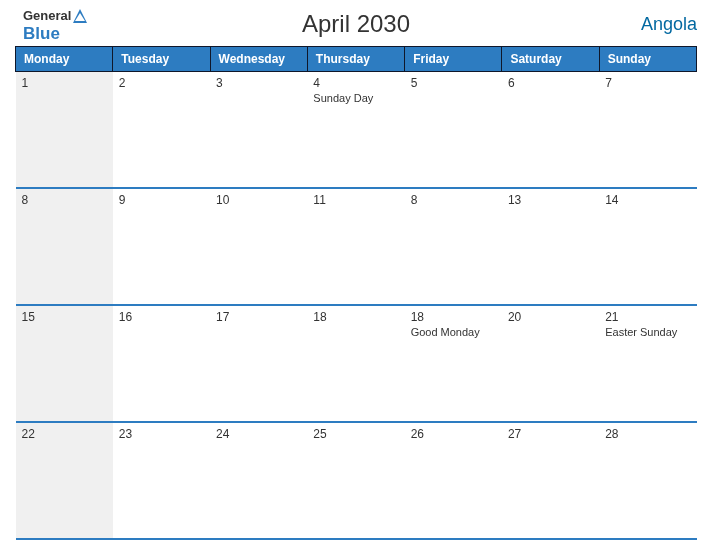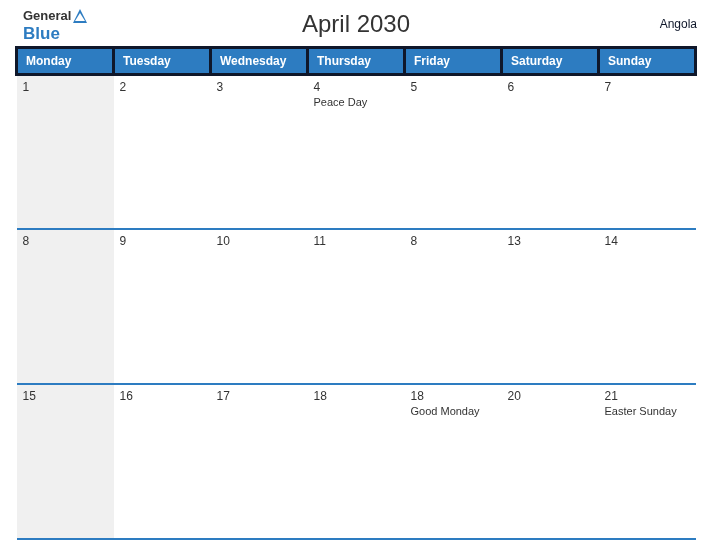--- a/index.html
+++ b/index.html
@@ -57,38 +57,38 @@
 
     .title {
       font-size: 24px;
       color: #333;
       font-weight: normal;
     }
 
     .country {
       position: absolute;
       right: 0;
-      font-size: 12px;
-      color: #0f172a;
+      font-size: 18px;
+      color: #0369a1;
     }
 
     .calendar {
       width: 100%;
       border-collapse: collapse;
       flex: 1;
     }
 
     .calendar thead tr th {
       background-color: #2d7cc1;
       color: #fff;
       font-size: 12px;
       font-weight: bold;
       padding: 5px 8px;
       text-align: left;
-      border: 3px solid #0f172a;
+      border: 1px solid #0f172a;
     }
 
     .calendar tbody tr {
       border-bottom: 2px solid #2d7cc1;
     }
 
     .calendar tbody tr td {
       vertical-align: top;
       padding: 4px 6px;
       font-size: 12px;
@@ -153,21 +153,21 @@
           <span class="day-num">1</span>
         </td>
         <td>
           <span class="day-num">2</span>
         </td>
         <td>
           <span class="day-num">3</span>
         </td>
         <td>
           <span class="day-num">4</span>
-          <span class="holiday">Peace Day</span>
+          <span class="holiday">Sunday Day</span>
         </td>
         <td>
           <span class="day-num">5</span>
         </td>
         <td>
           <span class="day-num">6</span>
         </td>
         <td>
           <span class="day-num">7</span>
         </td>
@@ -213,14 +213,37 @@
           <span class="holiday">Good Monday</span>
         </td>
         <td>
           <span class="day-num">20</span>
         </td>
         <td>
           <span class="day-num">21</span>
           <span class="holiday">Easter Sunday</span>
         </td>
       </tr>
+      <tr>
+        <td>
+          <span class="day-num">22</span>
+        </td>
+        <td>
+          <span class="day-num">23</span>
+        </td>
+        <td>
+          <span class="day-num">24</span>
+        </td>
+        <td>
+          <span class="day-num">25</span>
+        </td>
+        <td>
+          <span class="day-num">26</span>
+        </td>
+        <td>
+          <span class="day-num">27</span>
+        </td>
+        <td>
+          <span class="day-num">28</span>
+        </td>
+      </tr>
     </tbody>
 </table>
 
 </body></html>

